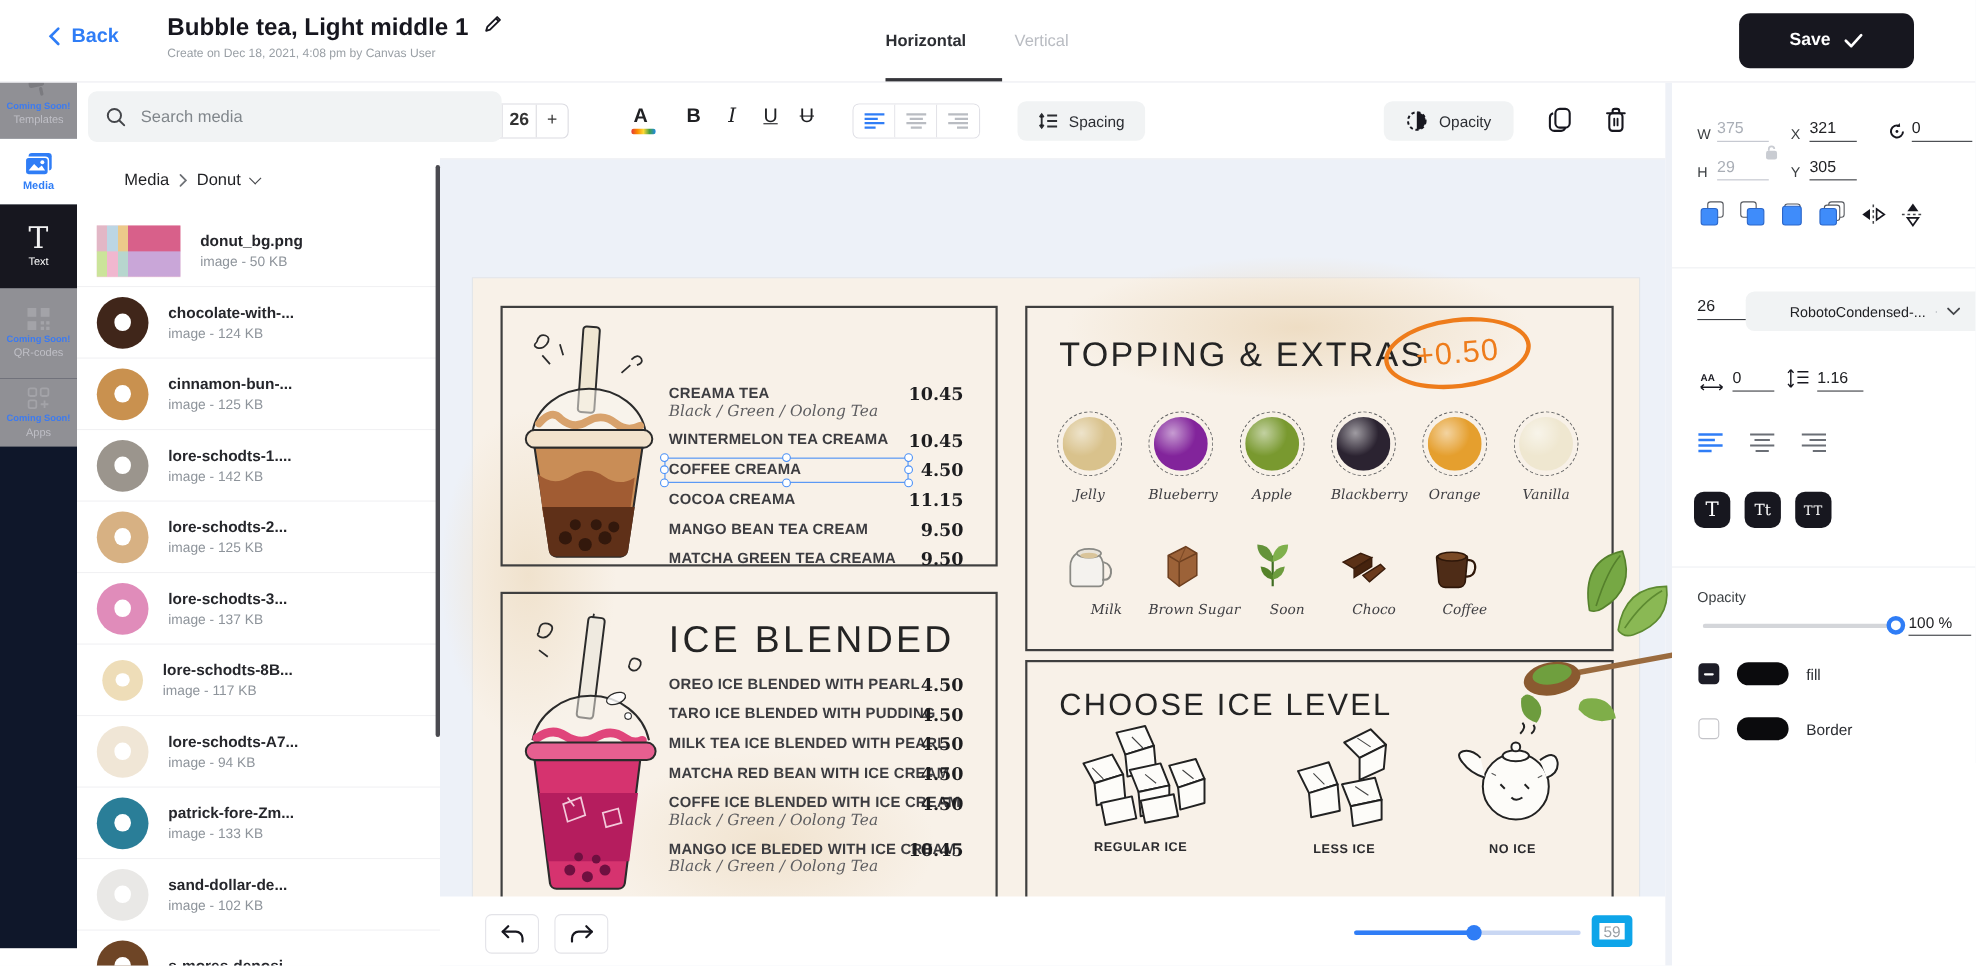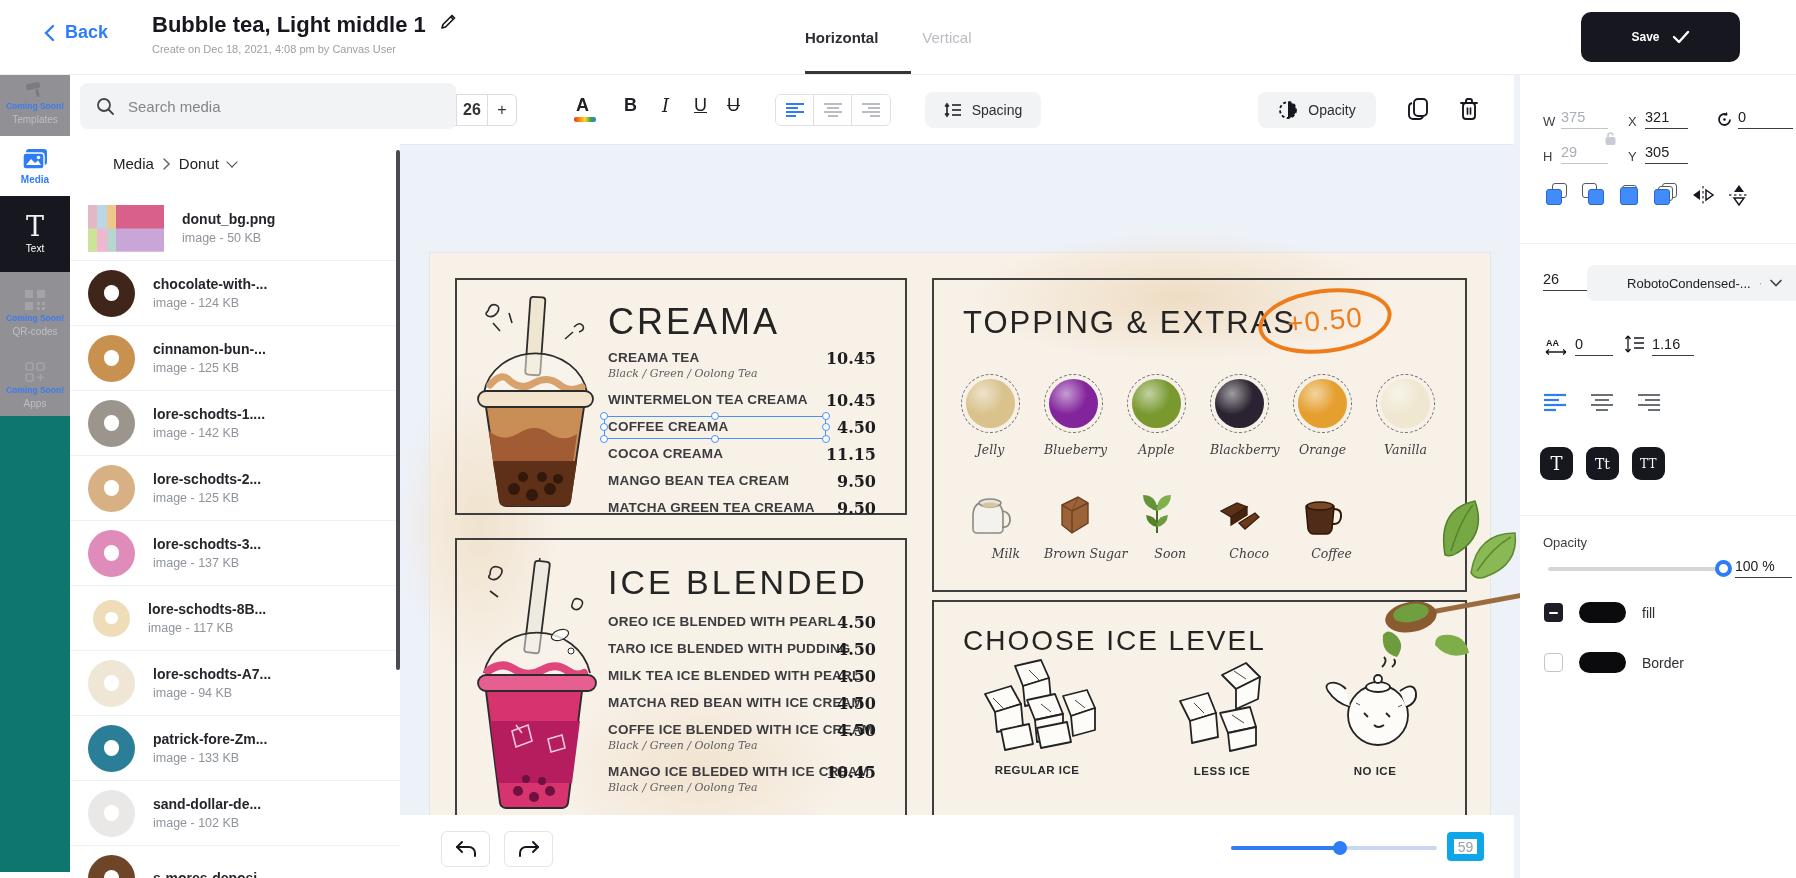--- a/index.html
+++ b/index.html
@@ -11,24 +11,24 @@
   .back{position:absolute;left:44px;top:22px;display:flex;align-items:center;gap:10px;color:#2f7df6;font-size:18px;font-weight:600;cursor:pointer;}
   .back svg{display:block;}
   .title-wrap{position:absolute;left:152px;top:12px;}
   .doc-title{font-size:22px;font-weight:700;color:#17171f;display:inline-block;}
   .pencil{display:inline-block;margin-left:10px;vertical-align:2px;}
   .doc-sub{font-size:11px;color:#9aa0a6;margin-top:5px;}
   .tabs{position:absolute;left:805px;top:0;height:75px;display:flex;align-items:center;gap:44px;}
   .tab{font-size:15px;color:#b9bcc2;cursor:pointer;}
   .tab.active{color:#2c2e33;font-weight:600;}
   .tab-underline{position:absolute;left:805px;top:71px;width:106px;height:3px;background:#35353a;}
-  .save-btn{position:absolute;left:1581px;top:12px;width:159px;height:50px;background:#17171f;border-radius:10px;color:#fff;font-size:12px;font-weight:600;display:flex;align-items:center;justify-content:center;gap:12px;cursor:pointer;}
+  .save-btn{position:absolute;left:1581px;top:12px;width:159px;height:50px;background:#17171f;border-radius:10px;color:#fff;font-size:16px;font-weight:600;display:flex;align-items:center;justify-content:center;gap:12px;cursor:pointer;}
 
   
-  .rail{position:absolute;left:0;top:69px;width:70px;height:803px;background:#0f766e;z-index:30;}
+  .rail{position:absolute;left:0;top:59px;width:70px;height:803px;background:#0f172a;z-index:30;}
   .rail-block{position:absolute;left:0;width:70px;display:flex;flex-direction:column;align-items:center;justify-content:center;text-align:center;}
   .rail-block .badge{font-size:8.5px;color:#3d7bf0;font-weight:700;margin-top:2px;}
   .rail-block .rlabel{font-size:10px;margin-top:3px;line-height:11px;}
   .rb-templates{top:0;height:67px;background:#909095;}
   .rb-media{top:67px;height:60px;background:#ffffff;}
   .rb-text{top:127px;height:76px;background:#17171f;}
   .rb-qr{top:203px;height:82px;background:#909095;}
   .rb-apps{top:285px;height:62px;background:#909095;}
   .rb-templates .rlabel,.rb-qr .rlabel,.rb-apps .rlabel{color:#bfbfc6;}
   .rb-media .rlabel{color:#2f7df6;font-weight:700;}
@@ -98,21 +98,21 @@
   .mt-creama{left:178px;top:48px;}
   .mt-ice{left:178px;top:310px;font-size:34px;}
   .mt-top{left:533px;top:52px;font-size:31px;letter-spacing:2px;}
   .mt-level{left:533px;top:372px;font-size:28px;letter-spacing:2px;}
 
   .menu-items{position:absolute;width:268px;}
   .mi-creama{left:178px;top:96px;}
   .mi-ice{left:178px;top:360px;}
   .menu-item{position:relative;margin-bottom:10px;min-height:17px;}
   .mi-name{font-size:13.5px;font-weight:700;color:#3c3c40;letter-spacing:.2px;line-height:17px;}
-  .mi-sub{font-family:"DejaVu Serif",serif;font-style:italic;font-size:11px;color:#5d5d60;line-height:14px;margin:1px 0 3px;}
+  .mi-sub{font-family:"DejaVu Serif",serif;font-style:italic;font-size:14px;color:#5d5d60;line-height:14px;margin:1px 0 3px;}
   .mi-price{position:absolute;right:0;top:0;font-family:"DejaVu Serif",serif;font-weight:700;font-size:16px;color:#1d1d1f;}
 
   
   .selection{position:absolute;left:174px;top:163px;width:222px;height:23px;border:1.5px solid #4a90f7;z-index:5;}
   .handle{position:absolute;width:8px;height:8px;border-radius:50%;background:#fff;border:1.5px solid #4a90f7;}
   .h-tl{left:-5px;top:-5px;} .h-tm{left:106px;top:-5px;} .h-tr{right:-5px;top:-5px;}
   .h-ml{left:-5px;top:6px;}  .h-mr{right:-5px;top:6px;}
   .h-bl{left:-5px;bottom:-5px;} .h-bm{left:106px;bottom:-5px;} .h-br{right:-5px;bottom:-5px;}
 
   
@@ -479,21 +479,20 @@
           <g fill="#33180c">
               <circle cx="44" cy="196" r="6"></circle>
               <circle cx="62" cy="202" r="6"></circle>
               <circle cx="80" cy="196" r="6"></circle>
               <circle cx="53" cy="184" r="5"></circle>
               <circle cx="72" cy="184" r="5"></circle>
               <circle cx="88" cy="186" r="5"></circle>
             </g>
         </svg>
 
-        <div class="menu-title mt-creama">CREAMA</div>
         <div class="menu-items mi-creama">
 
         <div class="menu-item">
               <div class="mi-name">CREAMA TEA</div>
               <div class="mi-sub">Black / Green / Oolong Tea</div>
               <div class="mi-price">10.45</div>
             </div>
             <div class="menu-item">
               <div class="mi-name">WINTERMELON TEA CREAMA</div>
 

